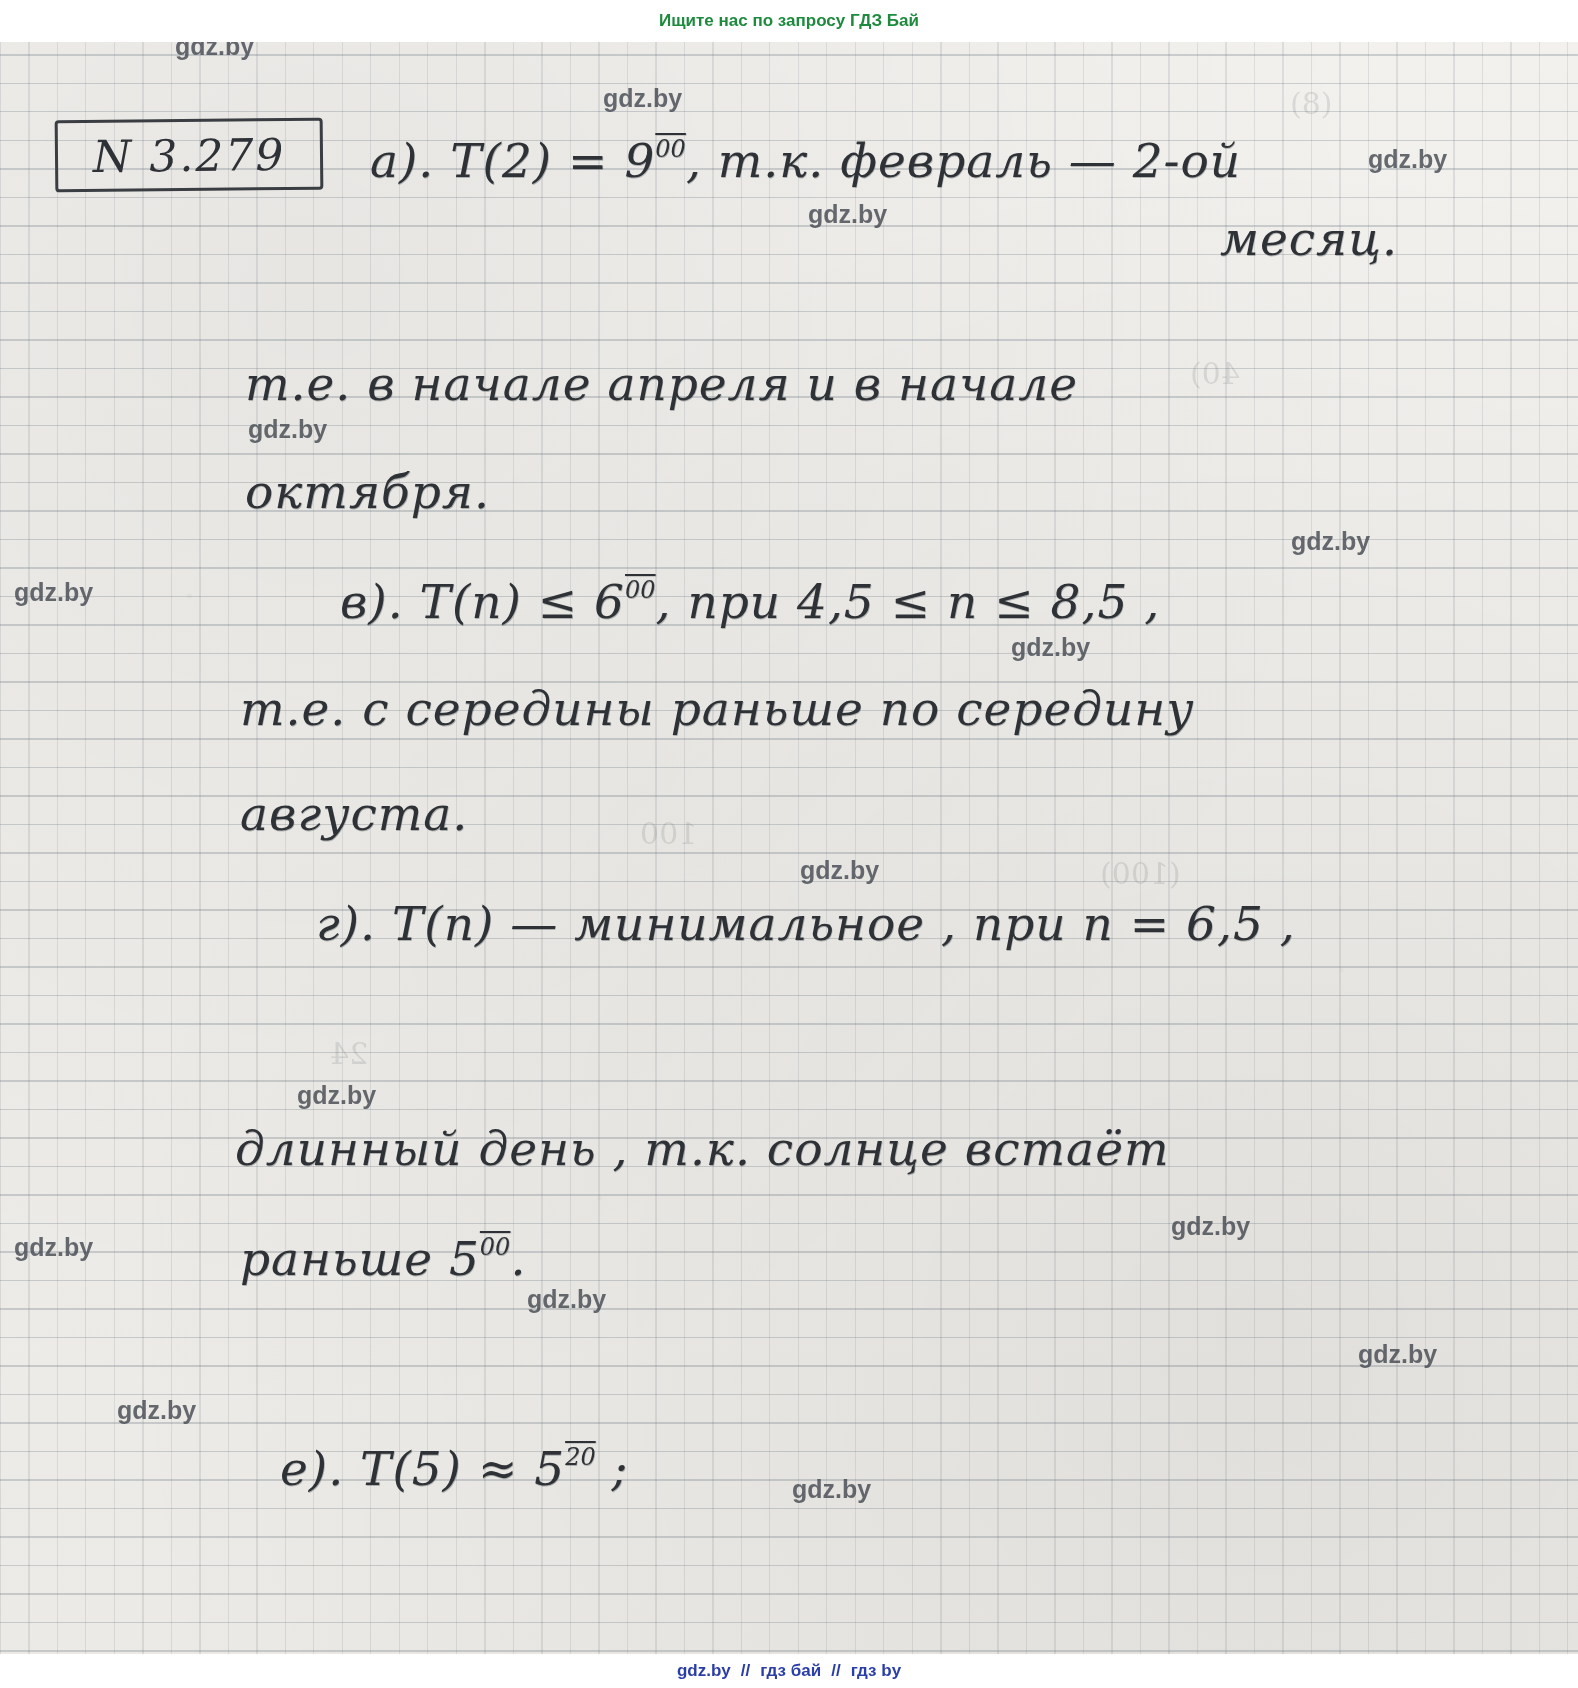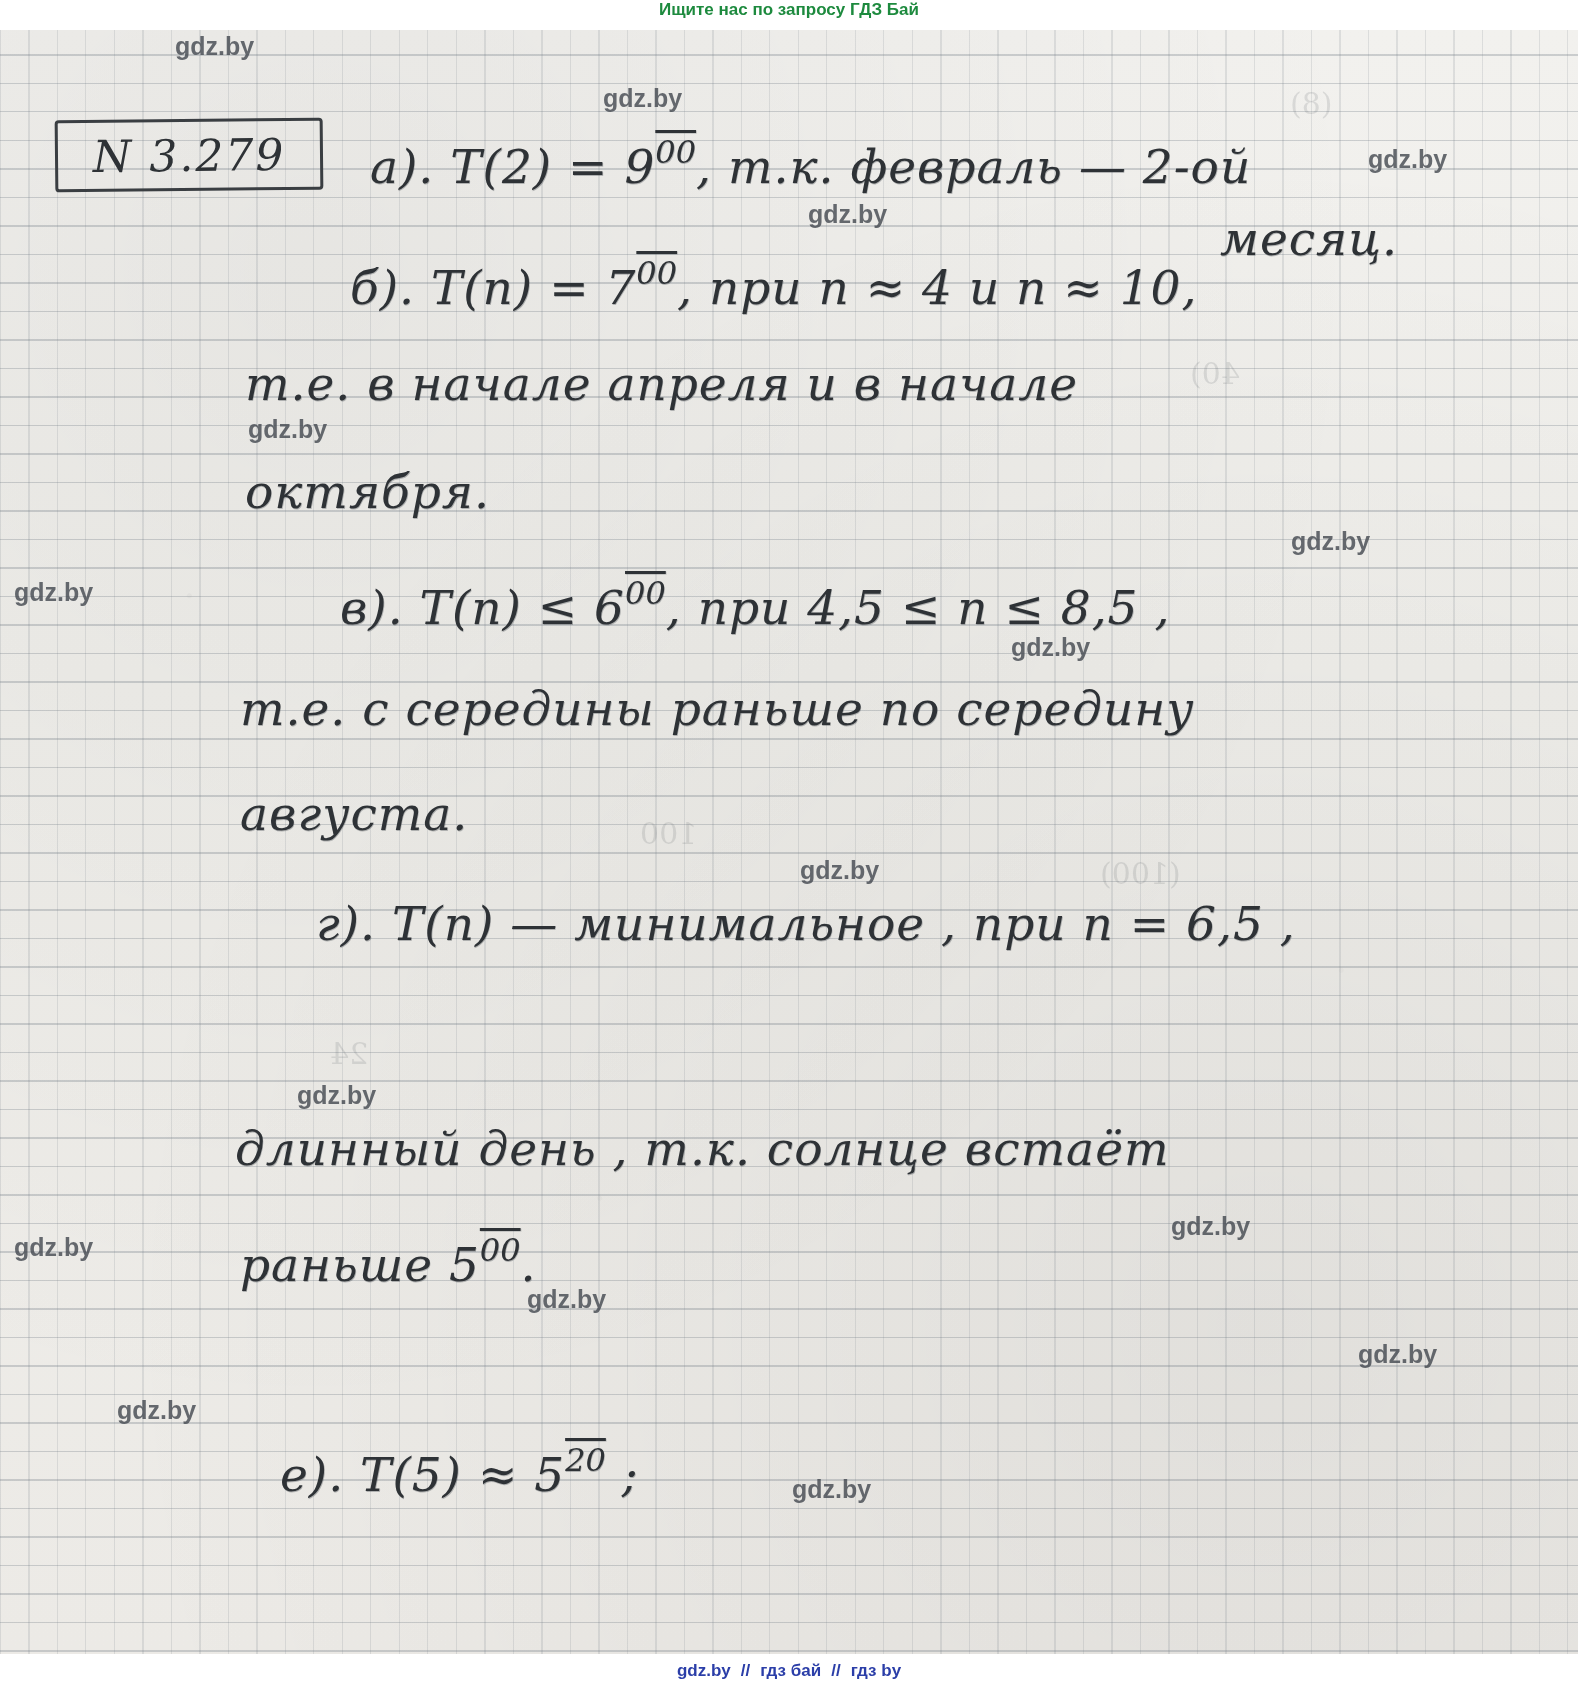--- a/index.html
+++ b/index.html
@@ -13,23 +13,23 @@
     position: relative;
     font-family: "Liberation Sans", sans-serif;
     overflow: hidden;
   }
 
   
   .promo-top {
     position: absolute;
     top: 0; left: 0;
     width: 1578px;
-    height: 30px;
+    height: 42px;
     display: flex;
-    align-items: flex-start;
+    align-items: center;
     justify-content: center;
     background: #ffffff;
     color: #1d8a3e;
     font-size: 17px;
     font-weight: bold;
     z-index: 40;
   }
   .promo-bottom {
     position: absolute;
     bottom: 0; left: 0;
@@ -93,21 +93,21 @@
     position: absolute;
     font-family: "DejaVu Serif", serif;
     font-style: italic;
     color: #2e3236;
     white-space: nowrap;
     letter-spacing: 1px;
     text-shadow: 0.6px 0.6px 0 rgba(70,75,80,0.35);
   }
   .hw-line { font-size: 47px; }
   .sup {
-    font-size: 32px;
+    font-size: 24px;
     vertical-align: 20px;
     text-decoration: overline;
     letter-spacing: 0;
   }
 
   
   .task-box {
     position: absolute;
     left: 55px;
     top: 93px;
@@ -162,23 +162,20 @@
   </div>
 
   <div class="hw hw-line" style="left:370px; top:107px;">
     <span>а).  T(2) = 9</span><span class="sup">00</span><span>,  т.к.  февраль — 2-ой</span>
   </div>
 
   <div class="hw hw-line" style="left:1220px; top:185px;text-align:right;">
     <span>месяц.</span>
   </div>
 
-  <div class="hw hw-line" style="left:350px; top:228px;">
-    <span>б).  T(n) = 7</span><span class="sup">00</span><span>,  при  n ≈ 4  и  n ≈ 10,</span>
-  </div>
 
   <div class="hw hw-line" style="left:245px; top:438px;">
     <span>октября.</span>
   </div>
 
   <div class="hw hw-line" style="left:245px; top:330px;">
     <span>т.е. в  начале  апреля  и  в  начале</span>
   </div>
 
   <div class="hw hw-line" style="left:340px; top:548px;text-align:right;">

